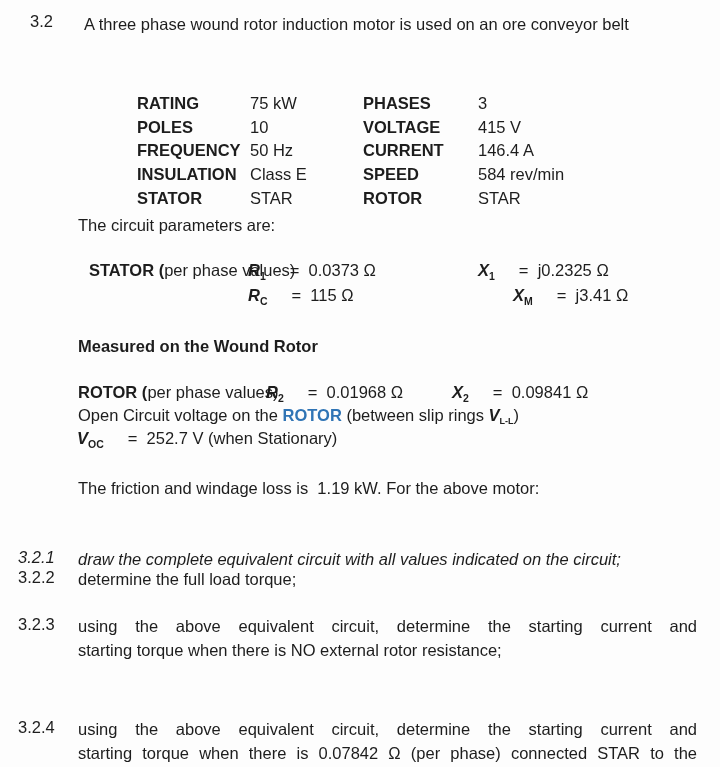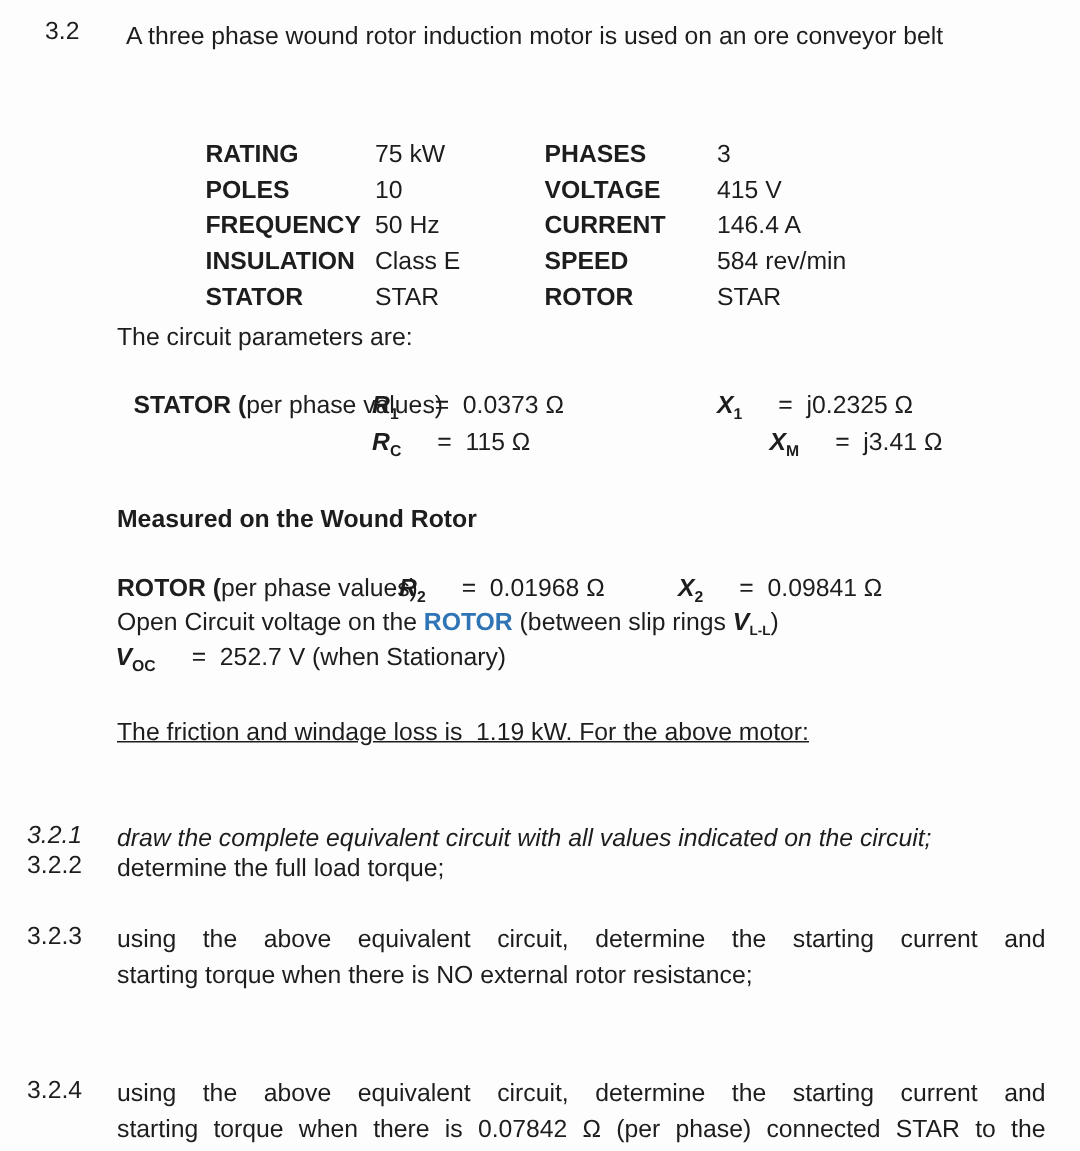--- a/index.html
+++ b/index.html
@@ -4,21 +4,21 @@
 <style>
   html,body{margin:0;padding:0;}
   body{
     width:720px;height:767px;background:#fdfdfd;
     font-family:"Liberation Sans",sans-serif;color:#1d1d1d;
     -webkit-font-smoothing:antialiased;
   }
   .page{position:relative;width:720px;height:767px;font-size:16.5px;overflow:hidden;}
   .abs{position:absolute;}
   .b{font-weight:700;}
-  .pre{white-space:pre-wrap;text-decoration:underline;}
+  .pre{white-space:pre-wrap;}
 
   
   .main-num{left:30px;top:12px;}
   .intro{left:84px;top:12px;width:620px;line-height:24px;}
 
   
   .nameplate{left:137px;top:92px;display:grid;grid-template-columns:113px 113px 115px auto;line-height:23.7px;}
   .np-label{font-weight:700;}
 
   

